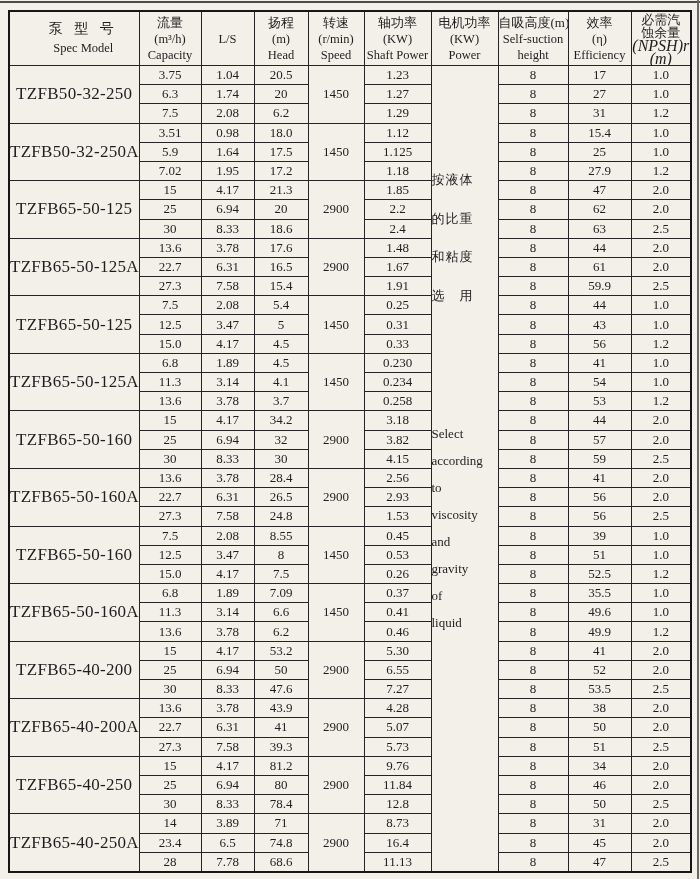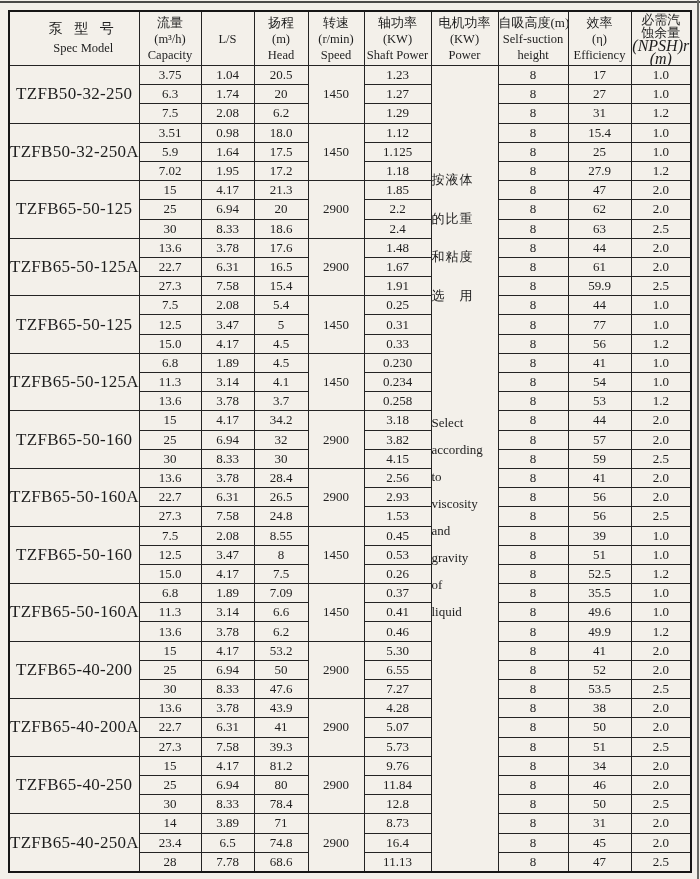--- a/index.html
+++ b/index.html
@@ -34,21 +34,21 @@
   th .en{font-size:12.5px;}
   th.model-h{text-align:center;padding-left:18px;}
   th.model-h .zh{letter-spacing:4px;font-size:14px;margin-bottom:3px;}
   th.npsh-h{line-height:13px;font-size:12px;}
   th.npsh-h .en{font-size:16px;font-style:italic;}
   tbody td{height:18.2px;}
   td.model{font-size:17px;letter-spacing:0.3px;}
   td.power-cell{position:relative;border-top:none;}
   .pnote{position:absolute;left:0;width:100%;text-align:left;}
   .zh-note{top:95px;line-height:38.5px;font-size:13px;letter-spacing:1px;}
-  .en-note{top:343px;line-height:27px;font-size:13px;}
+  .en-note{top:354px;line-height:27px;font-size:13px;}
 </style>
 </head>
 <body>
 
 <div class="scan-top-line"></div>
 <div class="scan-right-line"></div>
 
 <table>
   <colgroup>
     <col style="width:130px">
@@ -259,21 +259,21 @@
         <td>8</td>
         <td>44</td>
         <td>1.0</td>
       </tr>
       <tr>
         <td>12.5</td>
         <td>3.47</td>
         <td>5</td>
         <td>0.31</td>
         <td>8</td>
-        <td>77</td>
+        <td>43</td>
         <td>1.0</td>
       </tr>
       <tr>
         <td>15.0</td>
         <td>4.17</td>
         <td>4.5</td>
         <td>0.33</td>
         <td>8</td>
         <td>56</td>
         <td>1.2</td>

